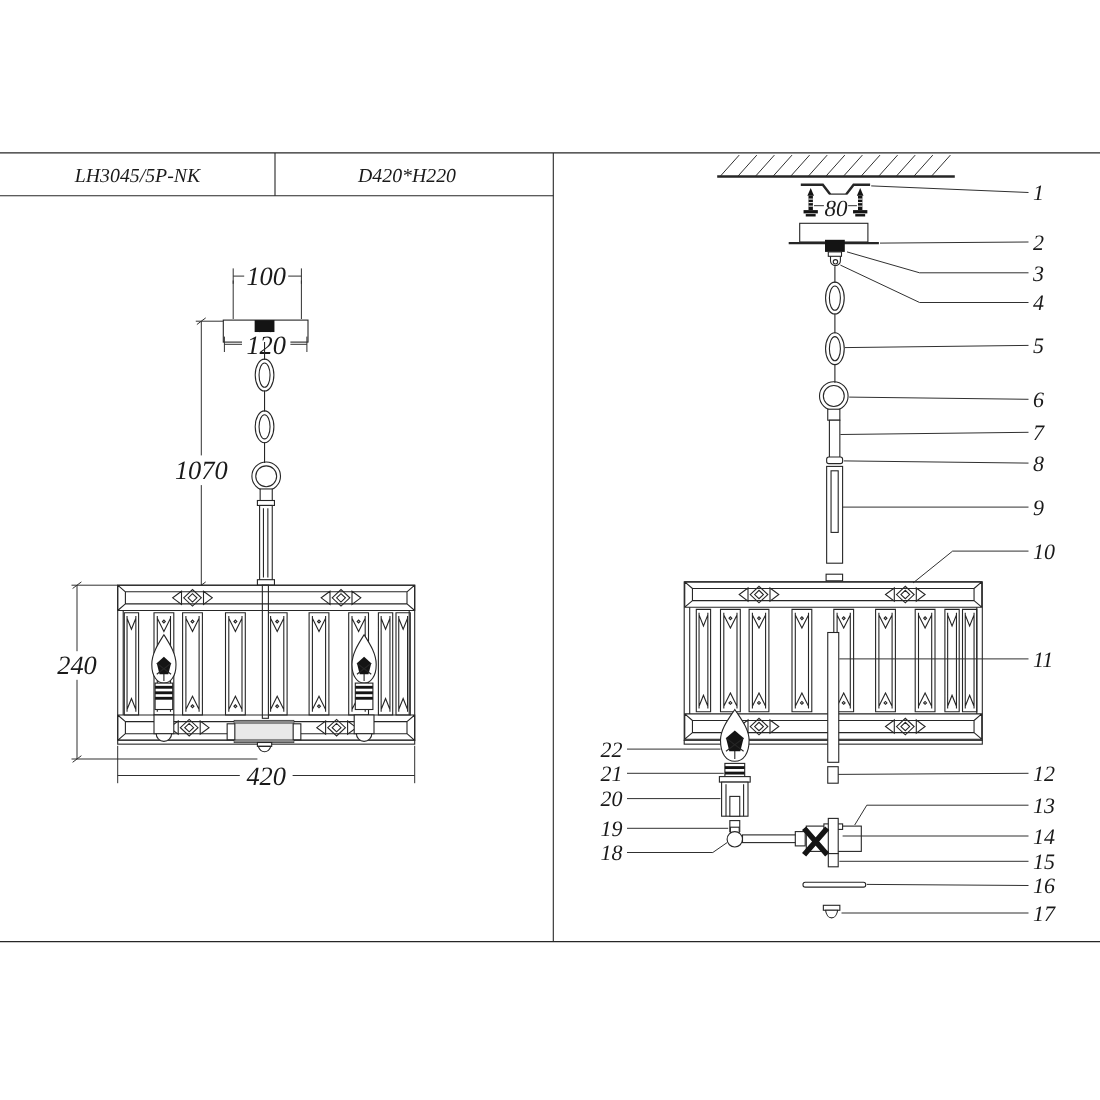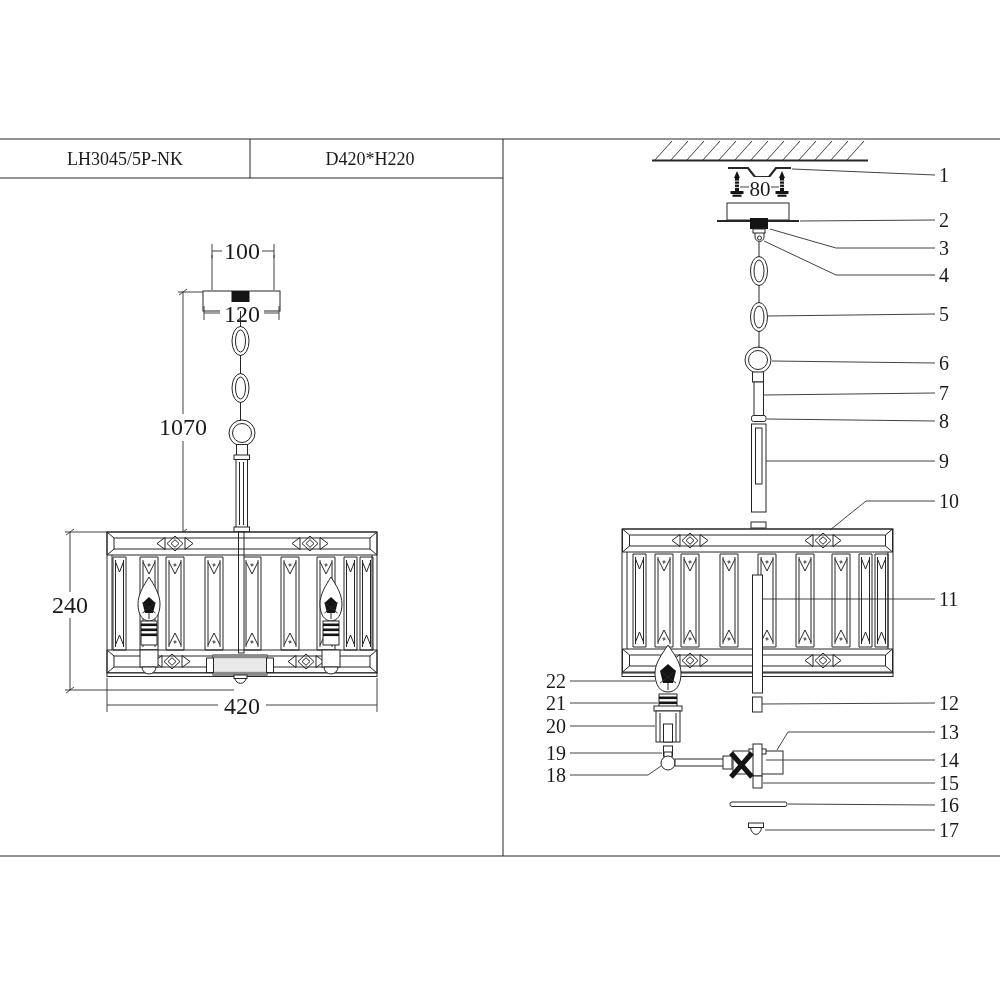--- a/index.html
+++ b/index.html
@@ -1,16 +1,16 @@
 <!DOCTYPE html>
 <html><head>
 <meta charset="utf-8">
 <style>
   html,body{margin:0;padding:0;background:#ffffff;}
-  #page{position:relative;width:1000px;height:1000px;background:#fff;overflow:hidden;}
+  #page{position:relative;width:1000px;height:1000px;background:#fff;overflow:hidden;font-style:italic;}
   svg{display:block;}
   .ln{stroke:#262626;stroke-width:1;fill:none;}
   .ln2{stroke:#262626;stroke-width:2.2;fill:none;}
   .thin{stroke:#2e2e2e;stroke-width:0.9;fill:none;}
   .wh{fill:#ffffff;stroke:#262626;stroke-width:1;}
   .dk{fill:#141414;stroke:none;}
   .gy{fill:#e9e9e9;stroke:#262626;stroke-width:1;}
   .gd{fill:#8a8a8a;stroke:none;}
   .bgw{fill:#ffffff;stroke:none;}
   text{fill:#1a1a1a;font-family:"Liberation Serif","DejaVu Serif",serif;}

